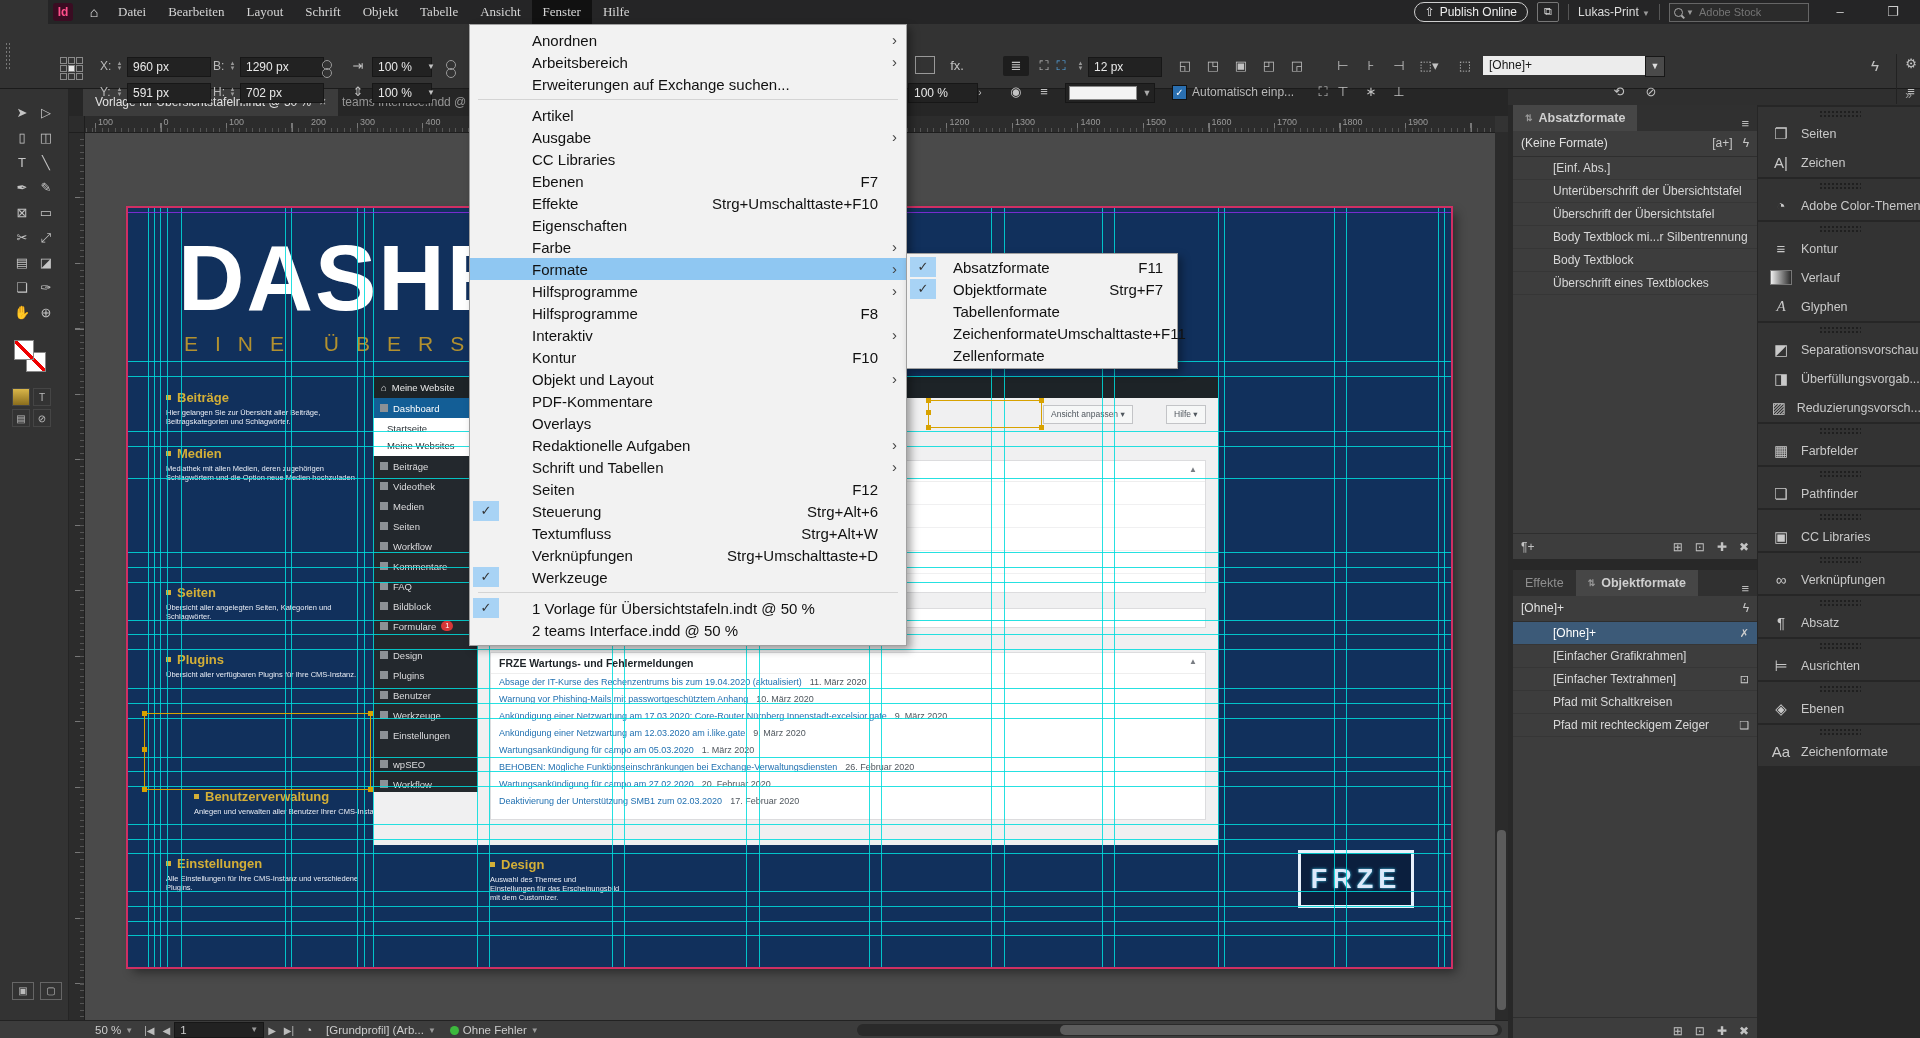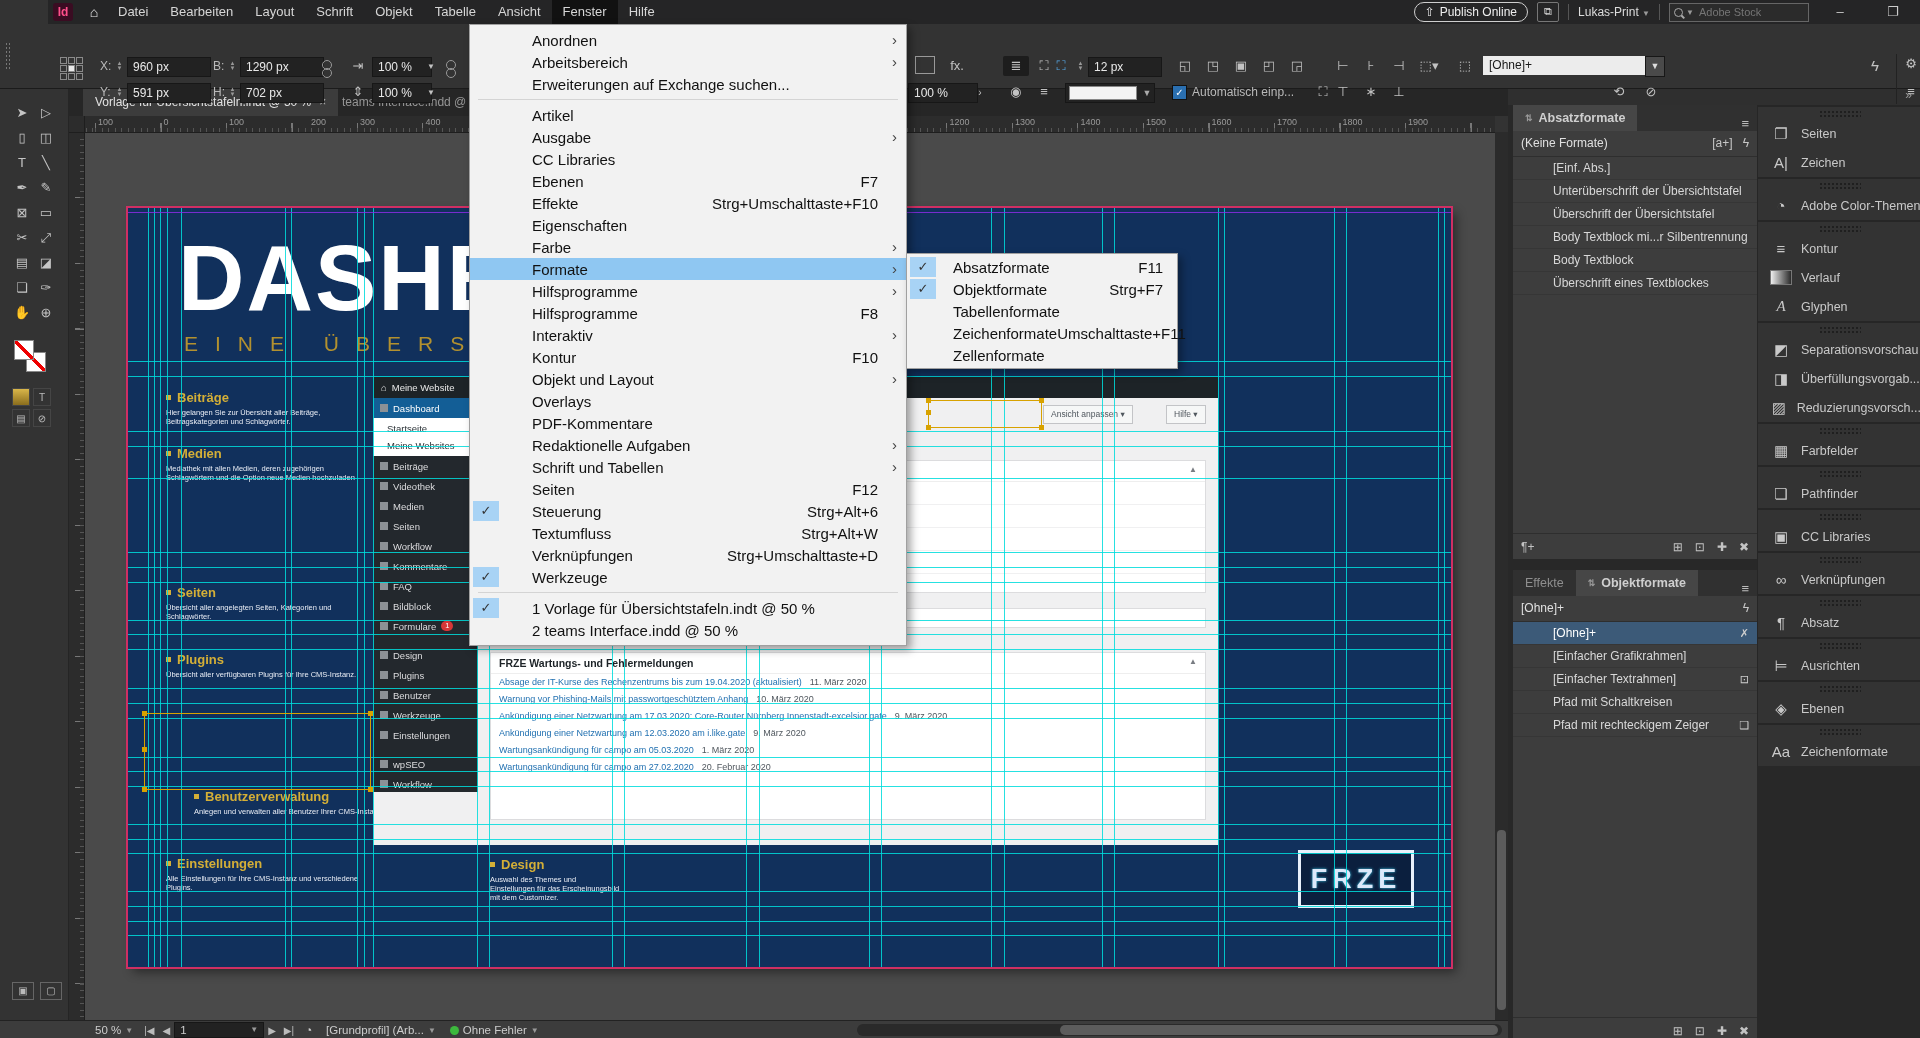--- a/index.html
+++ b/index.html
@@ -162,21 +162,21 @@
   .navarrow{color:#bbb;font-size:10px;padding:0 4px;}
 </style>
 </head>
 <body>
 
 <div class="app">
 
   <div class="menubar">
     <div class="id-logo">Id</div>
     <div class="home-icon">⌂</div>
-    <div id="mb-items" style="display:flex;">
+    <div id="mb-items" style="display:flex;font-family:Liberation Serif, serif;">
         <div class="mb-item">Datei</div>
         <div class="mb-item">Bearbeiten</div>
         <div class="mb-item">Layout</div>
         <div class="mb-item">Schrift</div>
         <div class="mb-item">Objekt</div>
         <div class="mb-item">Tabelle</div>
         <div class="mb-item">Ansicht</div>
         <div class="mb-item active">Fenster</div>
         <div class="mb-item">Hilfe</div>
       </div>
@@ -486,21 +486,23 @@
             <div class="panel-head">
                 <span>FRZE Wartungs- und Fehlermeldungen</span>
                 <span class="caret">▲</span>
               </div>
             <div id="frze-rows">
                 <div class="frze-row"><span class="l">Absage der IT-Kurse des Rechenzentrums bis zum 19.04.2020 (aktualisiert)</span><span class="d">11. März 2020</span></div>
                 <div class="frze-row"><span class="l">Warnung vor Phishing-Mails mit passwortgeschütztem Anhang</span><span class="d">10. März 2020</span></div>
                 <div class="frze-row"><span class="l">Ankündigung einer Netzwartung am 17.03.2020: Core-Router Nürnberg Innenstadt-excelsior.gate</span><span class="d">9. März 2020</span></div>
                 <div class="frze-row"><span class="l">Ankündigung einer Netzwartung am 12.03.2020 am i.like.gate</span><span class="d">9. März 2020</span></div>
                 <div class="frze-row"><span class="l">Wartungsankündigung für campo am 05.03.2020</span><span class="d">1. März 2020</span></div>
+                <div class="frze-row"><span class="l">BEHOBEN: Mögliche Funktionseinschränkungen bei Exchange-Verwaltungsdiensten</span><span class="d">26. Februar 2020</span></div>
                 <div class="frze-row"><span class="l">Wartungsankündigung für campo am 27.02.2020</span><span class="d">20. Februar 2020</span></div>
+                <div class="frze-row"><span class="l">Deaktivierung der Unterstützung SMB1 zum 02.03.2020</span><span class="d">17. Februar 2020</span></div>
               </div>
           </div>
         </div>
       </div>
 
       <div class="design-sec lsection">
         <div class="st">Design</div>
         <div class="sb">Auswahl des Themes und Einstellungen für das Erscheinungsbild mit dem Customizer.</div>
       </div>
       <div class="frze-logo">FRZE</div>
@@ -637,24 +639,24 @@
       </div>
       <div class="wm-row">
         <span class="wm-label">Kontur</span>
         <span class="wm-short">F10</span>
       </div>
       <div class="wm-row">
         <span class="wm-label">Objekt und Layout</span>
         <span class="wm-arrow">›</span>
       </div>
       <div class="wm-row">
+        <span class="wm-label">PDF-Kommentare</span>
+      </div>
+      <div class="wm-row">
         <span class="wm-label">Overlays</span>
-      </div>
-      <div class="wm-row">
-        <span class="wm-label">PDF-Kommentare</span>
       </div>
       <div class="wm-row">
         <span class="wm-label">Redaktionelle Aufgaben</span>
         <span class="wm-arrow">›</span>
       </div>
       <div class="wm-row">
         <span class="wm-label">Schrift und Tabellen</span>
         <span class="wm-arrow">›</span>
       </div>
       <div class="wm-row">

